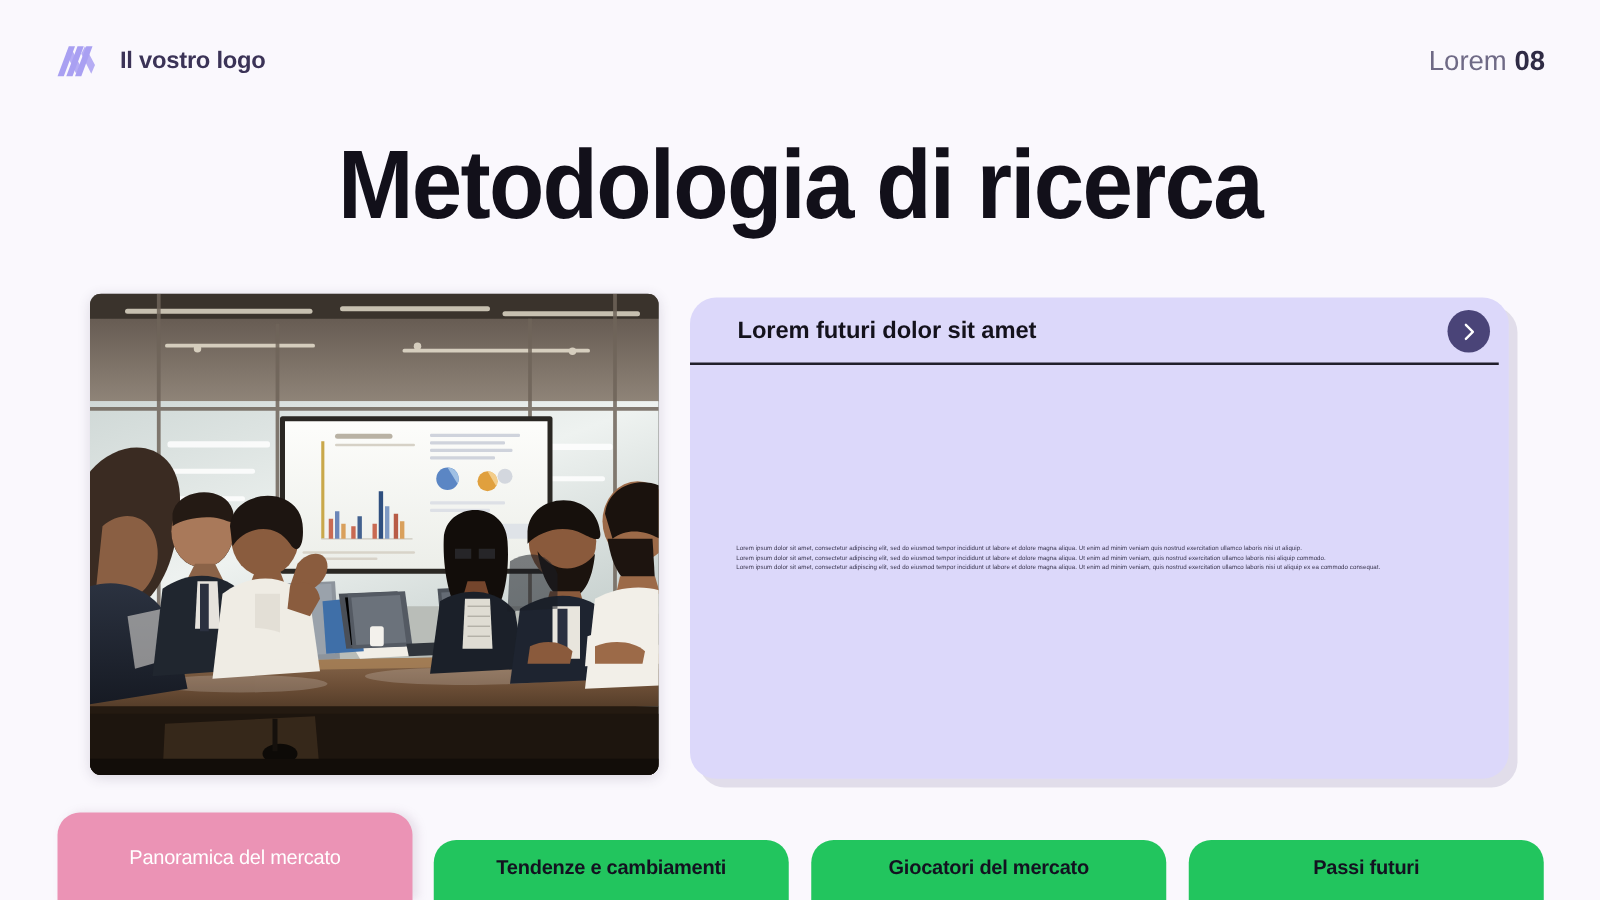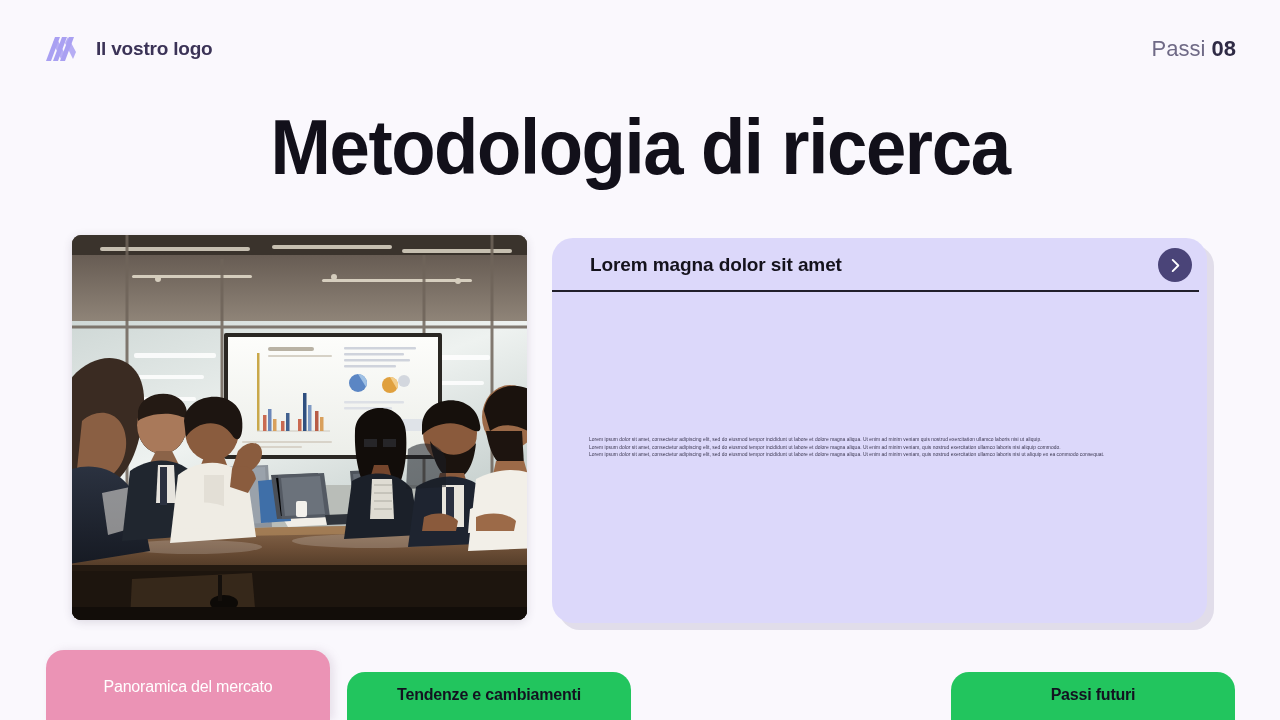--- a/index.html
+++ b/index.html
@@ -126,21 +126,21 @@
           <path d="M16 27 L25 3 L30 3 L21 27 Z"></path>
           <path d="M12 3 L20 18 L17 25 L9 9 Z" opacity="0.85"></path>
           <path d="M24 3 L32 18 L29 25 L21 9 Z" opacity="0.85"></path>
         </g>
       </svg>
     </span>
     <span class="brand-name">Il vostro logo</span>
   </div>
 
   <div class="pager">
-    <span>Passi</span>
+    <span>Lorem</span>
     <b>08</b>
   </div>
 
   <h1 class="title">Metodologia di ricerca</h1>
 
   <div class="photo">
     <svg viewBox="0 0 455 385" preserveAspectRatio="xMidYMid slice">
       <defs>
         <linearGradient id="ceil" x1="0" y1="0" x2="0" y2="1">
           <stop offset="0" stop-color="#5b5048"></stop>
@@ -340,21 +340,21 @@
       <rect x="0" y="336" width="455" height="49" fill="#1d150e"></rect>
       <path d="M60 344 L180 338 L184 385 L58 385 Z" fill="#3a2a1c" opacity="0.9"></path>
       <ellipse cx="152" cy="368" rx="14" ry="8" fill="#0d0a07"></ellipse>
       <rect x="146" y="340" width="4" height="26" fill="#15100c"></rect>
       <rect x="0" y="372" width="455" height="13" fill="#120d09"></rect>
     </svg>
   </div>
 
   <div class="card">
     <div class="card-head">
-      <div class="card-title">Lorem magna dolor sit amet</div>
+      <div class="card-title">Lorem futuri dolor sit amet</div>
     </div>
     <button class="next-btn">
       <span>
         <svg viewBox="0 0 16 16" fill="none" stroke="#ffffff" stroke-width="2" stroke-linecap="round" stroke-linejoin="round">
           <polyline points="5,2 11,8 5,14"></polyline>
         </svg>
       </span>
     </button>
     <div class="card-rule"></div>
 
@@ -364,17 +364,20 @@
       <p>Lorem ipsum dolor sit amet, consectetur adipiscing elit, sed do eiusmod tempor incididunt ut labore et dolore magna aliqua. Ut enim ad minim veniam, quis nostrud exercitation ullamco laboris nisi ut aliquip ex ea commodo consequat.</p>
     </div>
   </div>
 
   <div class="tab tab-active">
     <span>Panoramica del mercato</span>
   </div>
   <div class="tab tab-idle tab-2">
     <span>Tendenze e cambiamenti</span>
   </div>
+  <div class="tab tab-idle tab-3">
+    <span>Giocatori del mercato</span>
+  </div>
   <div class="tab tab-idle tab-4">
     <span>Passi futuri</span>
   </div>
 
 </div>
 
 </body></html>

